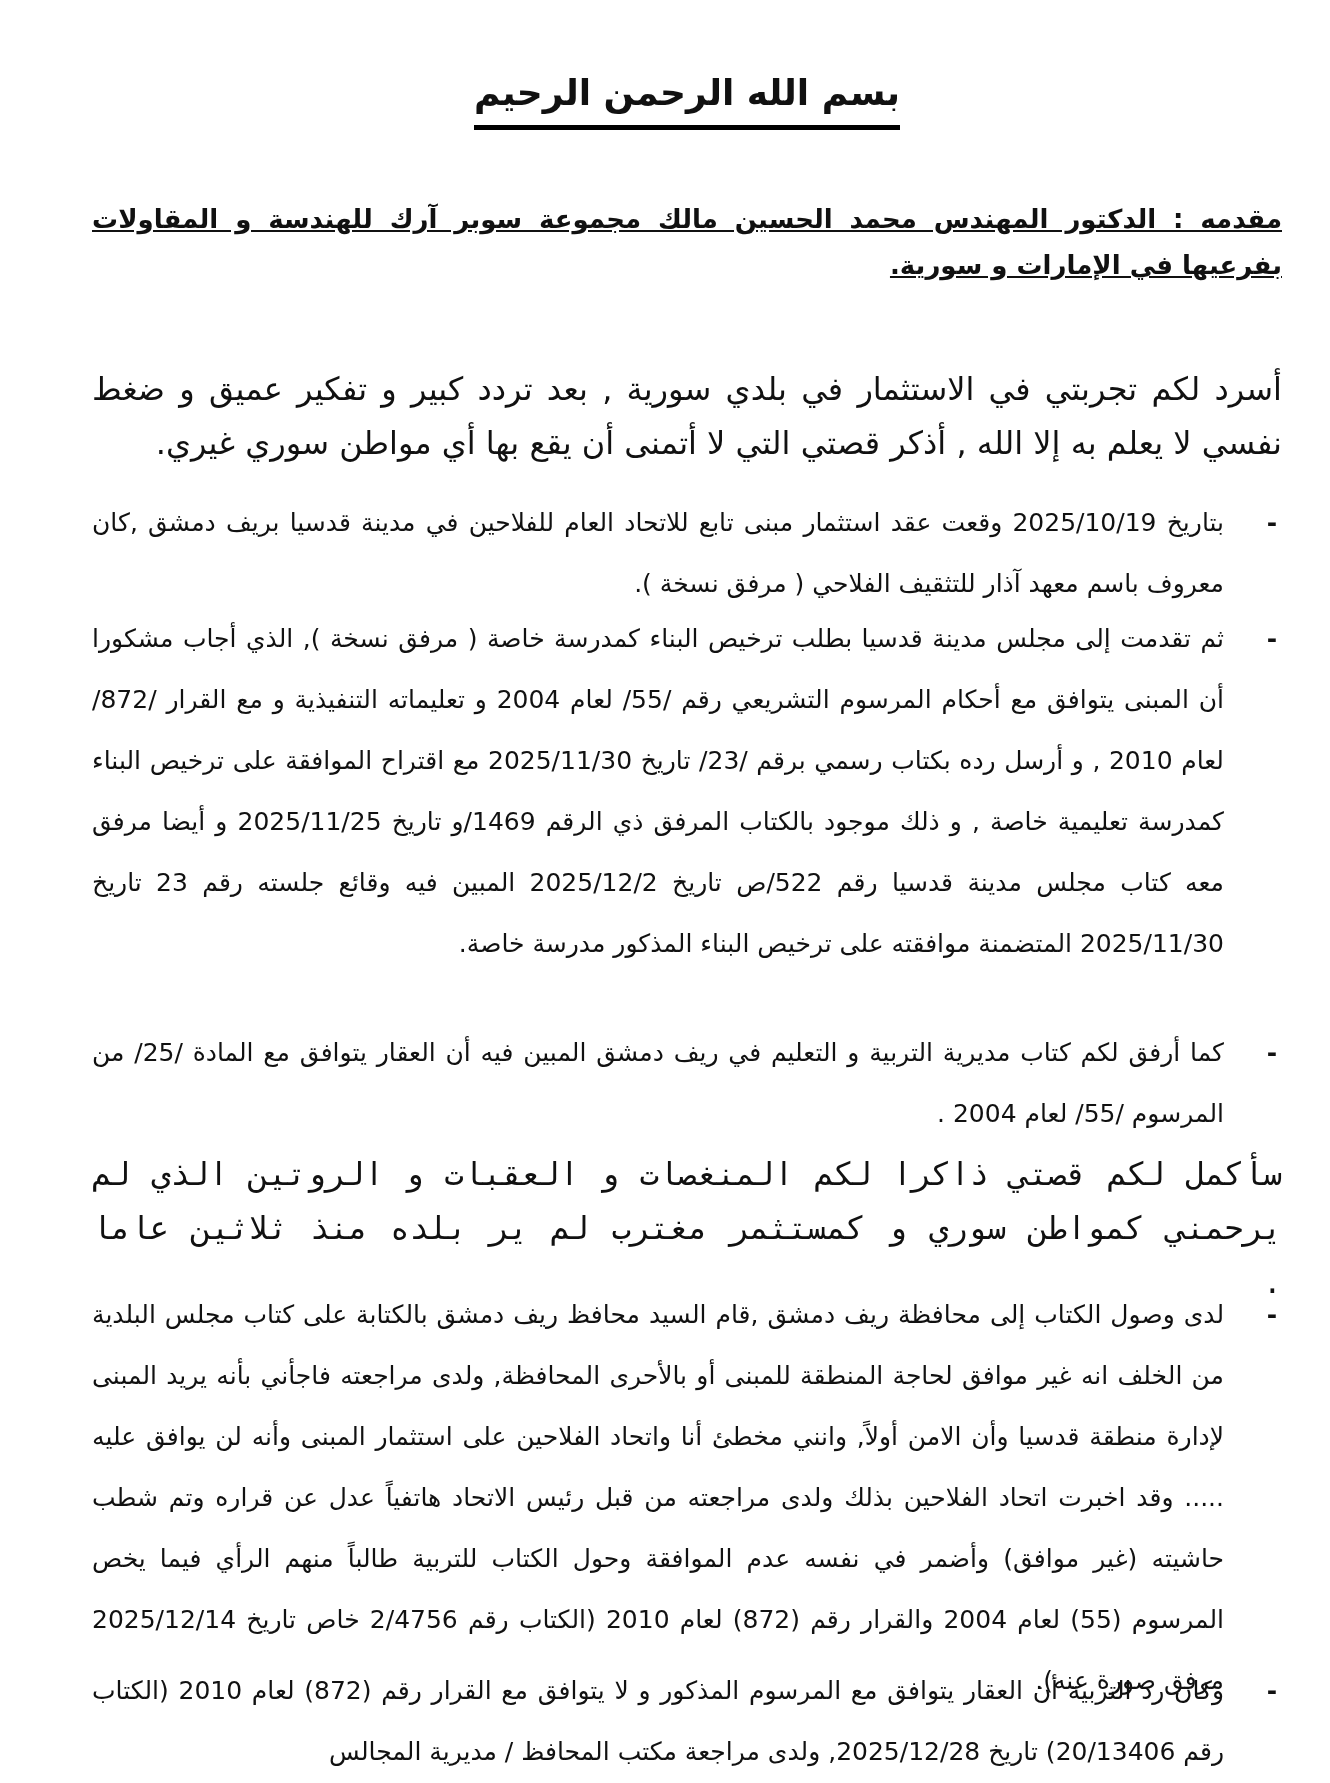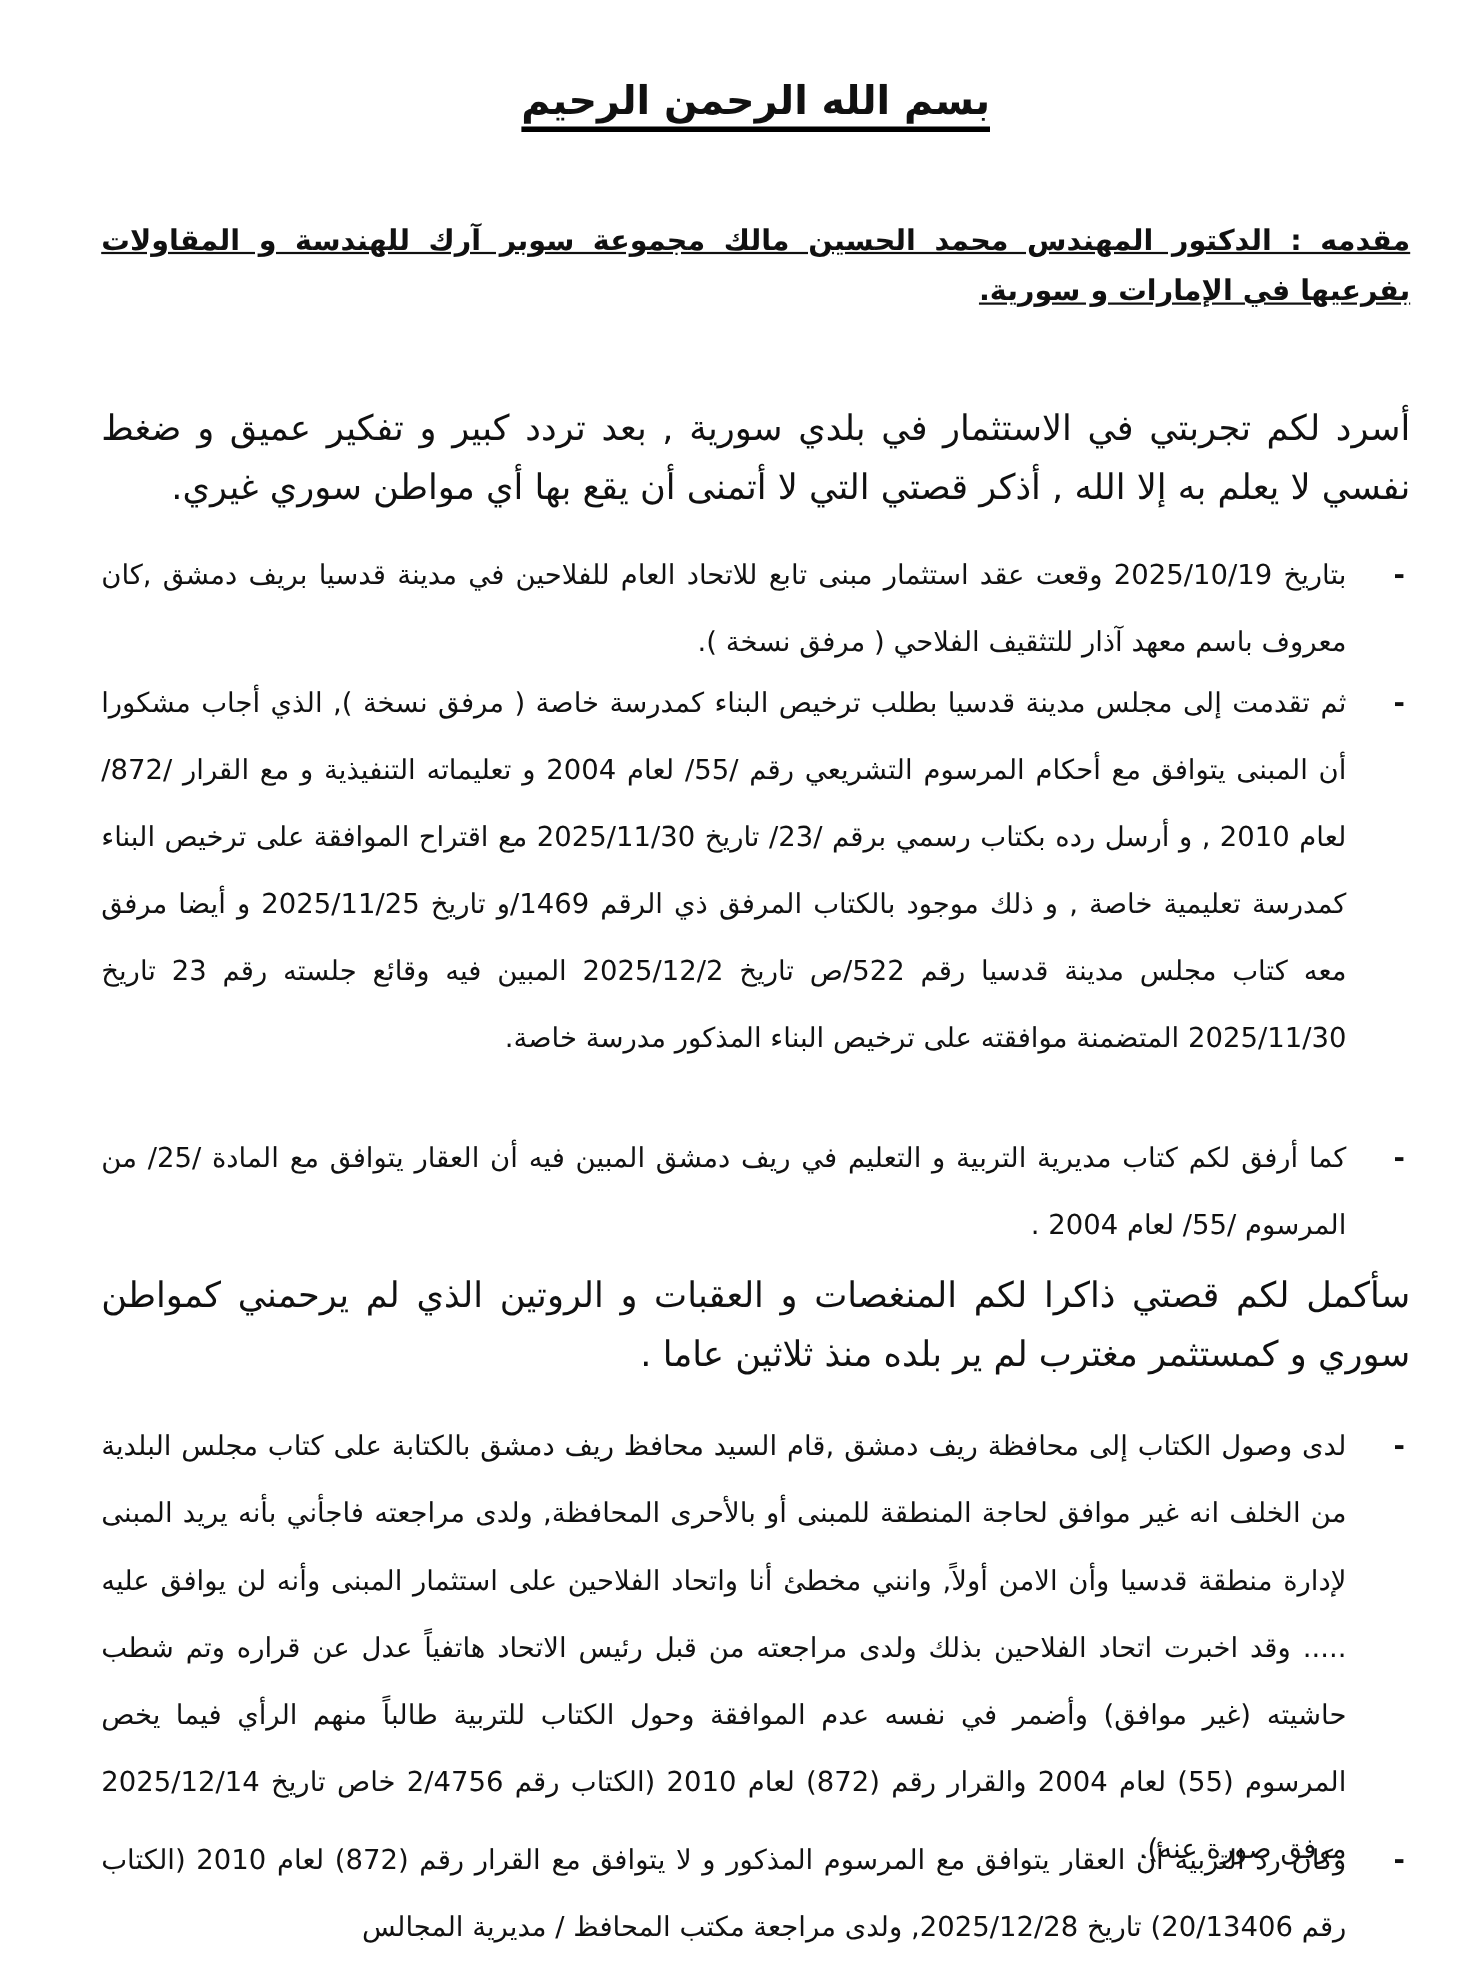--- a/index.html
+++ b/index.html
@@ -27,21 +27,21 @@
       top: 66px;
       left: 0;
       right: 0;
       text-align: center;
       font-size: 36px;
       font-weight: bold;
       line-height: 54px;
     }
     .doc-title span {
       border-bottom: 5px solid #000;
-      padding-bottom: 2px;
+      padding-bottom: 12px;
     }
     .intro-heading {
       position: absolute;
       top: 196px;
       left: 0;
       right: 0;
       font-size: 26px;
       font-weight: bold;
       line-height: 46px;
       text-align: justify;
@@ -69,21 +69,21 @@
       right: 0;
       top: 0;
       width: 20px;
       text-align: center;
       font-weight: bold;
     }
     #p1 { top: 362px; }
     #b1 { top: 492px; }
     #b2 { top: 608px; }
     #b3 { top: 1022px; }
-    #p2 { top: 1150px; }
+    #p2 { top: 1150px; font-family: Liberation Mono, monospace; }
     #b4 { top: 1284px; }
     #b5 { top: 1660px; }
   </style>
 </head>
 <body>
 
 <div class="page">
 
   <div class="doc-title">
     <span>بسم الله الرحمن الرحيم</span>

